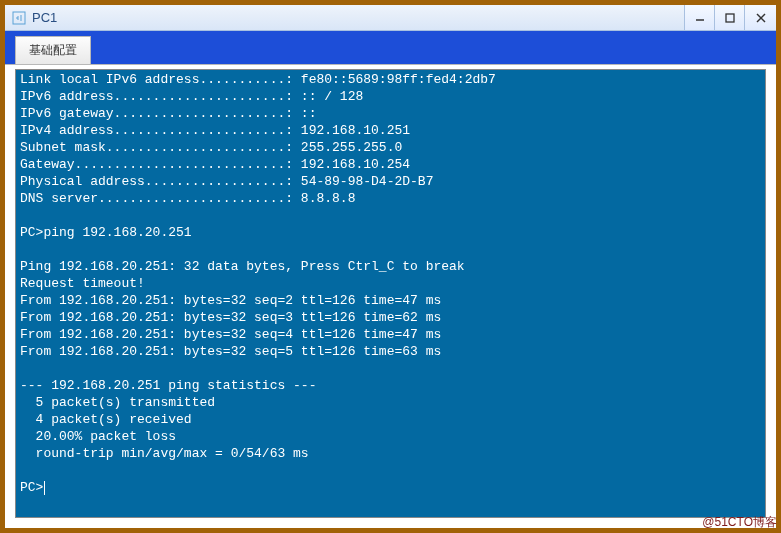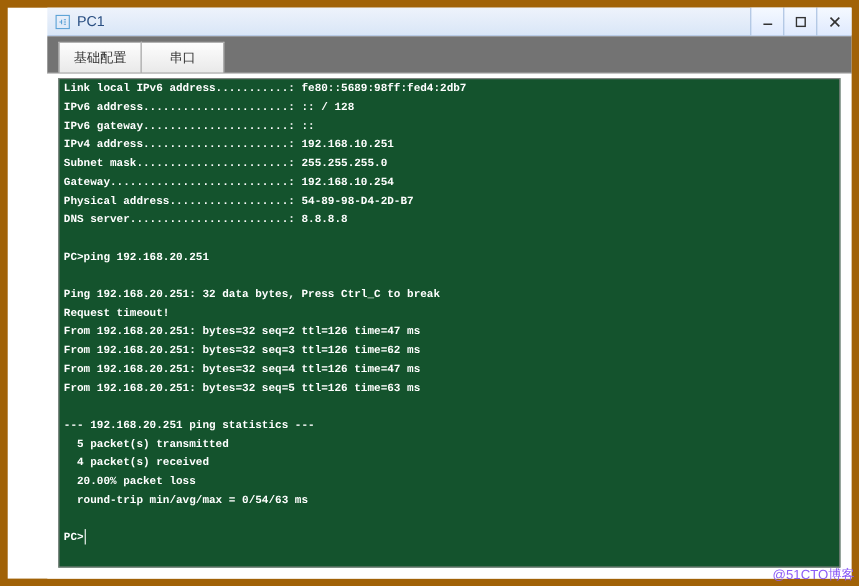--- a/index.html
+++ b/index.html
@@ -8,25 +8,24 @@
     font-family: "Microsoft YaHei", "Segoe UI", sans-serif;
     background: #f5f5f5;
     width: 781px;
     height: 533px;
     position: relative;
     overflow: hidden;
   }
   .window {
     width: 781px;
     height: 533px;
-    border: 7px solid #a16207;
+    border: 5px solid #a16207;
     background: #fff;
     display: flex;
     flex-direction: column;
-    padding-left: 36px;
   }
   .titlebar {
     height: 26px;
     background: linear-gradient(#eef3fb, #d9e6f7);
     display: flex;
     align-items: center;
     padding-left: 6px;
     border-bottom: 1px solid #a8c0e0;
     font-size: 13px;
     color: #2a4f82;
@@ -48,21 +47,21 @@
     align-items: center;
     justify-content: center;
     font-size: 12px;
     color: #333;
     cursor: pointer;
     background: linear-gradient(#f5f9ff,#dfeafe);
   }
   .win-btn:last-child { width: 32px; }
   .tabs {
     display: flex;
-    background: #737373;
+    background: #1d4ed8;
     padding: 5px 10px 0 10px;
     gap: 0;
     border-bottom: 1px solid #b8b8b8;
   }
   .tab {
     font-size: 12px;
     padding: 5px 0;
     width: 76px;
     text-align: center;
     border: 1px solid #b8b8b8;
@@ -78,45 +77,44 @@
     top: 1px;
   }
   .terminal-wrap {
     flex: 1;
     padding: 4px 10px 10px 10px;
     background: #fff;
   }
   .terminal {
     width: 100%;
     height: 100%;
-    background: #14532d;
+    background: #0369a1;
     color: #fff;
     font-family: "Consolas","Courier New",monospace;
-    font-size: 10px;
+    font-size: 13px;
     line-height: 17px;
     padding: 1px 4px;
     overflow: hidden;
     white-space: pre;
     border: 1px solid #888;
-    font-weight: bold;
   }
   .cursor {
     display: inline-block;
     width: 1px;
     height: 14px;
     background: #fff;
     vertical-align: text-bottom;
     margin-left: 1px;
   }
   .watermark {
     position: absolute;
     right: 4px;
     bottom: 2px;
     font-size: 12px;
-    color: #8b5cf6;
+    color: #7f1d1d;
     font-family: sans-serif;
     pointer-events: none;
   }
 </style>
 </head>
 <body>
 
 <div class="window">
   <div class="titlebar">
     <span class="app-icon">
@@ -141,21 +139,20 @@
         <svg width="10" height="10">
             <line x1="1" y1="1" x2="9" y2="9" stroke="#333" stroke-width="1.5"></line>
             <line x1="9" y1="1" x2="1" y2="9" stroke="#333" stroke-width="1.5"></line>
           </svg>
       </div>
     </div>
   </div>
 
   <div class="tabs">
     <div class="tab"><span>基础配置</span></div>
-    <div class="tab"><span>串口</span></div>
   </div>
 
   <div class="terminal-wrap">
     <div class="terminal" id="terminal">Link local IPv6 address...........: fe80::5689:98ff:fed4:2db7
 IPv6 address......................: :: / 128
 IPv6 gateway......................: ::
 IPv4 address......................: 192.168.10.251
 Subnet mask.......................: 255.255.255.0
 Gateway...........................: 192.168.10.254
 Physical address..................: 54-89-98-D4-2D-B7

